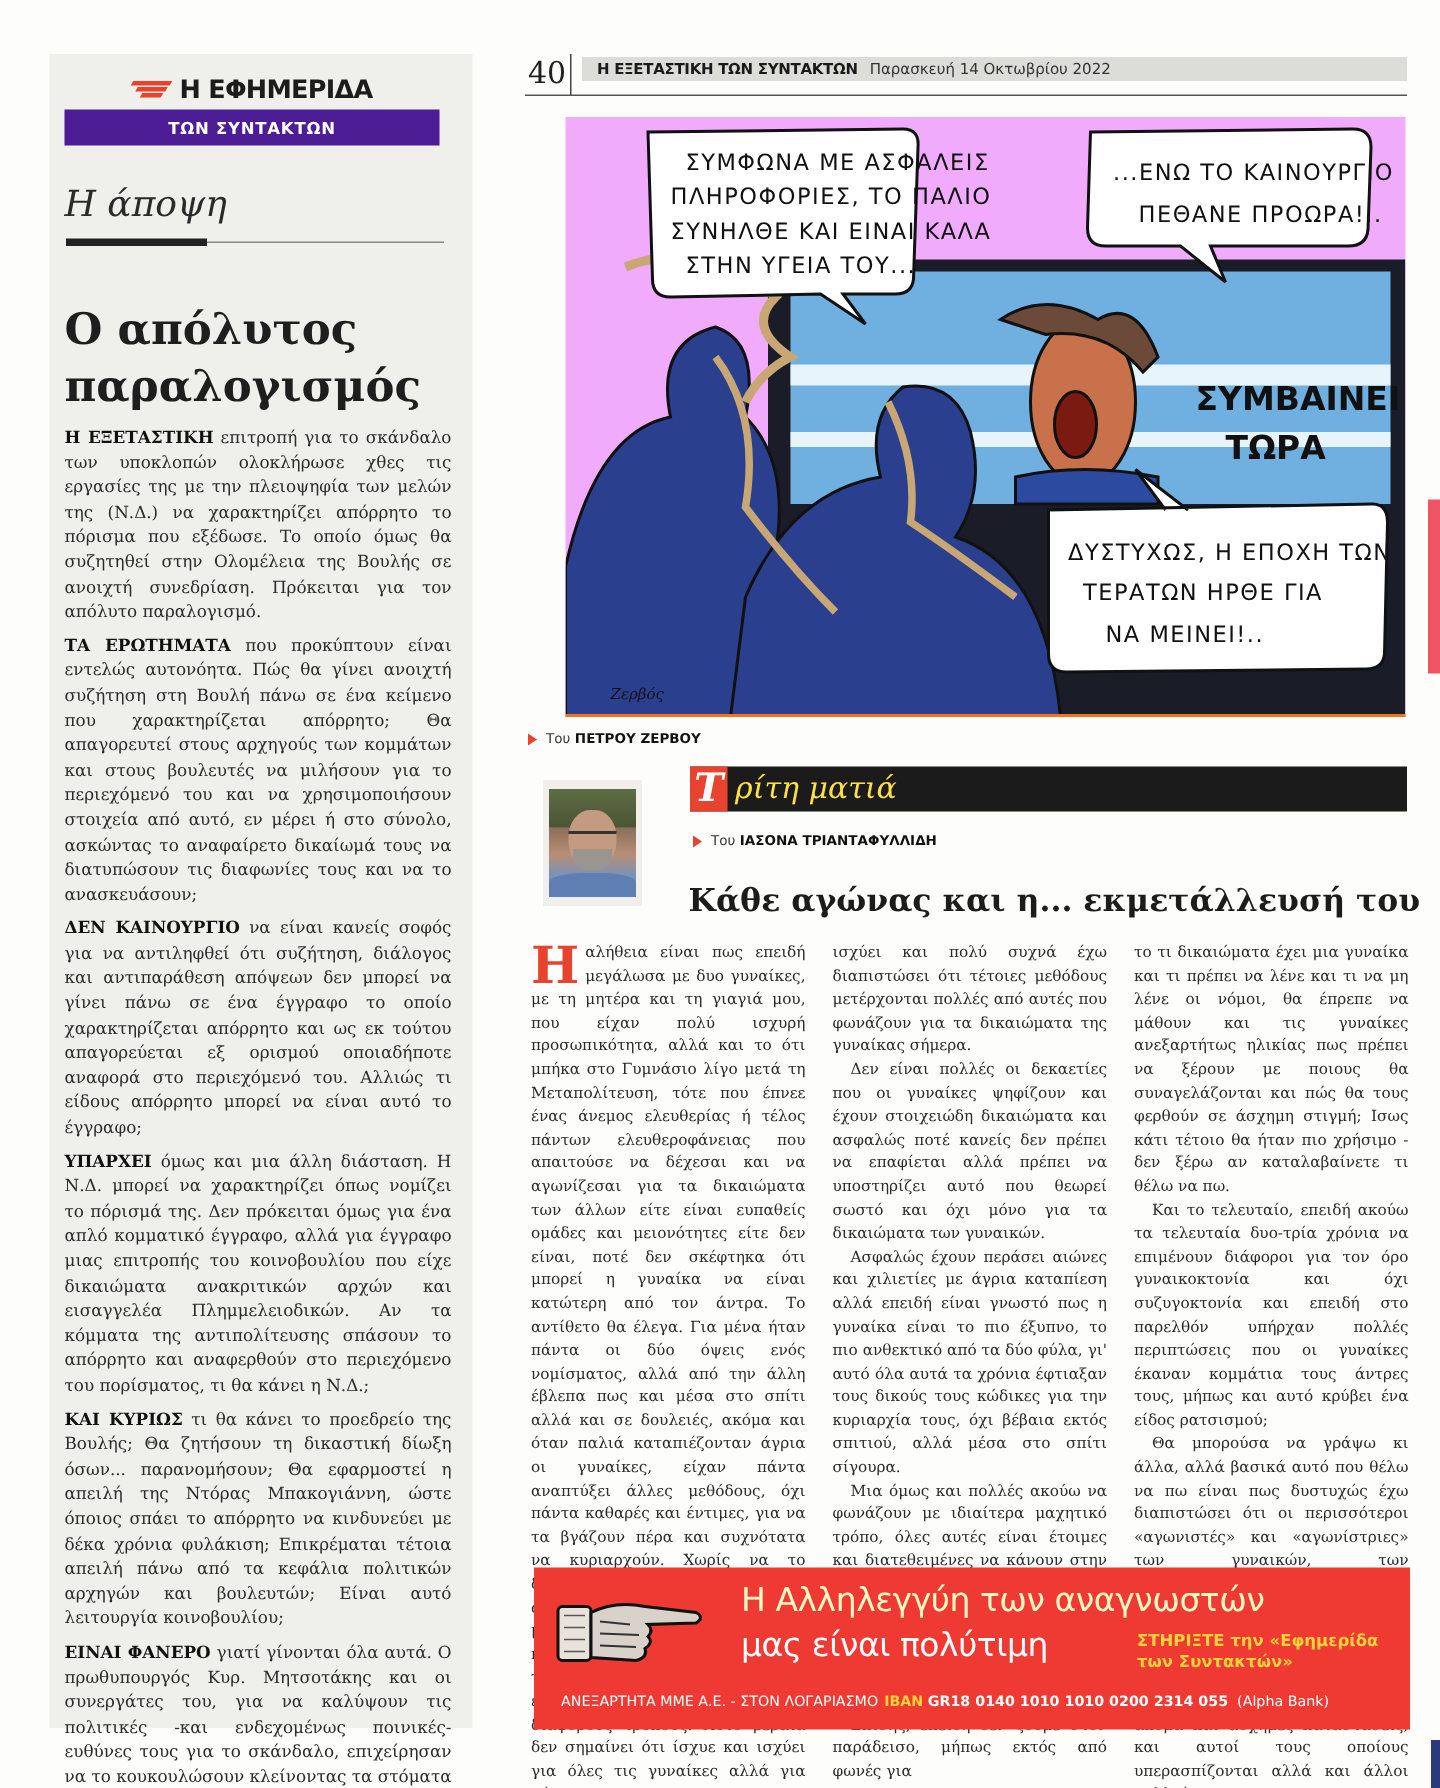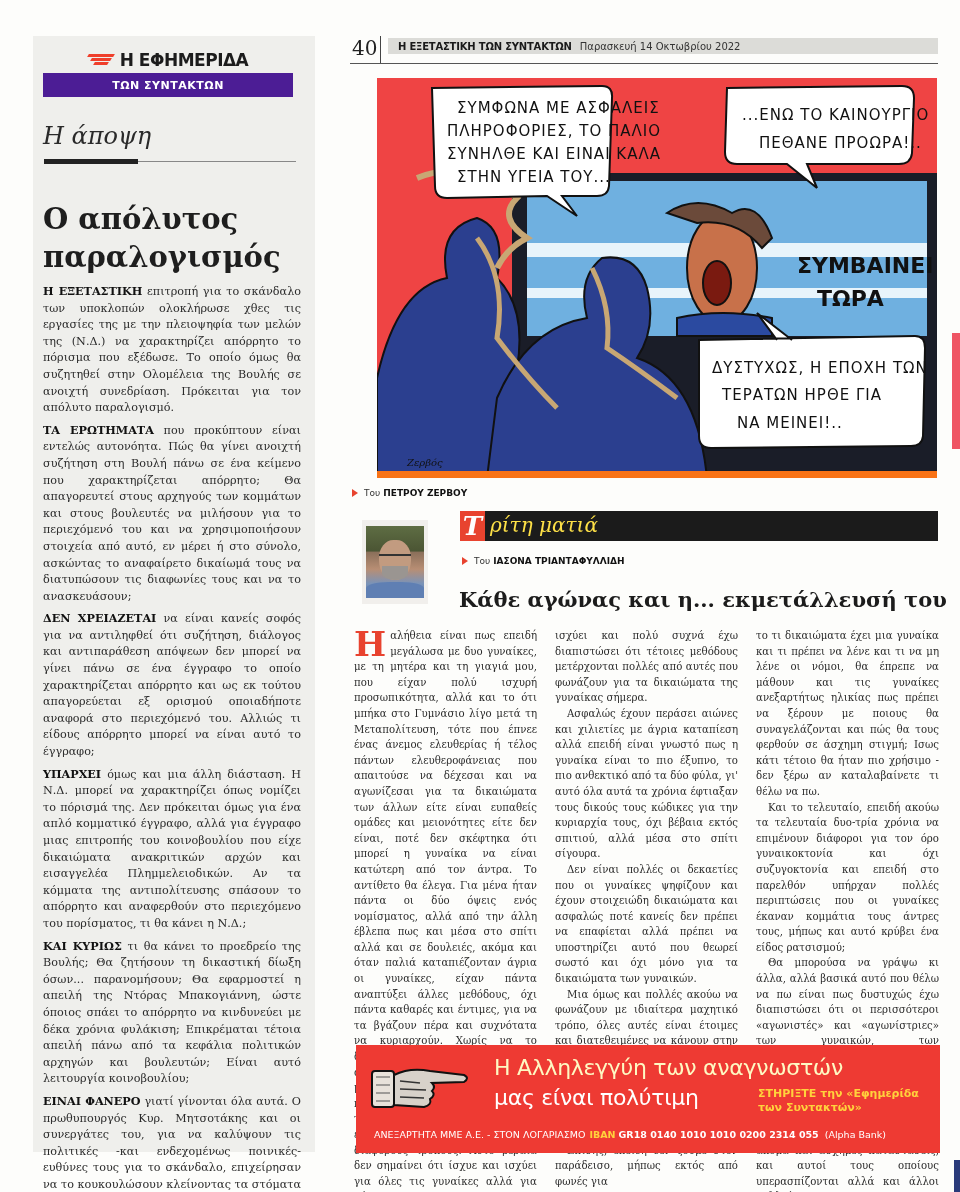--- a/index.html
+++ b/index.html
@@ -35,21 +35,21 @@
   
   .page-header { position: absolute; left: 350px; top: 36px; width: 588px; height: 27px; }
   .page-num { position: absolute; left: 2px; top: 0; font-family: "DejaVu Serif", serif; font-size: 20px; color: #222; }
   .page-num-sep { position: absolute; left: 30px; top: 0; width: 1px; height: 28px; background: #444; }
   .page-band { position: absolute; left: 38px; top: 2px; width: 550px; height: 16px; background: #dcdcd8; display: flex; align-items: center; padding-left: 10px; }
   .page-paper { font-family: "DejaVu Sans", sans-serif; font-weight: bold; font-size: 10px; color: #1a1a1a; letter-spacing: -0.2px; }
   .page-date { font-family: "DejaVu Sans", sans-serif; font-size: 10px; color: #333; margin-left: 8px; }
   .page-rule { position: absolute; left: 0; top: 27px; width: 588px; height: 1px; background: #555; }
 
   
-  .cartoon { position: absolute; left: 377px; top: 78px; width: 560px; height: 400px; background: #ef4444; overflow: hidden; border-bottom: 7px solid #f97316; text-decoration: underline; }
+  .cartoon { position: absolute; left: 377px; top: 78px; width: 560px; height: 400px; background: #f0abfc; overflow: hidden; border-bottom: 2px solid #f97316; text-decoration: underline; }
   .cartoon svg { position: absolute; left: 0; top: 0; }
   .bubble-text { font-family: "DejaVu Sans", sans-serif; font-size: 15px; fill: #111; letter-spacing: 1px; }
   .cartoon-credit { position: absolute; left: 352px; top: 488px; font-family: "DejaVu Sans", sans-serif; font-size: 9px; color: #333; display: flex; align-items: center; }
   .tri { display: inline-block; width: 0; height: 0; border-left: 6px solid #e8432f; border-top: 4px solid transparent; border-bottom: 4px solid transparent; margin-right: 6px; }
   .credit-name { font-weight: bold; color: #111; margin-left: 3px; }
 
   
   .author-photo { position: absolute; left: 362px; top: 520px; width: 66px; height: 84px; background: #f1efec; padding: 6px 4px; }
   .author-photo-inner { width: 58px; height: 72px; background: linear-gradient(180deg,#5e6d43 0%, #4b5534 35%, #8a6f5a 36%, #b88e74 60%, #7a93b8 80%, #5a77a6 100%); position: relative; overflow: hidden; }
   .author-face { position: absolute; left: 13px; top: 14px; width: 32px; height: 40px; background: #c29b80; border-radius: 45% 45% 48% 48%; }
@@ -106,21 +106,21 @@
 
   <div class="section-label">Η άποψη</div>
   <div class="section-rule"></div>
   <div class="section-rule-thick"></div>
 
   <h1 class="op-title">Ο απόλυτος παραλογισμός</h1>
 
   <div class="op-body">
     <p><b>Η ΕΞΕΤΑΣΤΙΚΗ</b><span> επιτροπή για το σκάνδαλο των υποκλοπών ολοκλήρωσε χθες τις εργασίες της με την πλειοψηφία των μελών της (Ν.Δ.) να χαρακτηρίζει απόρρητο το πόρισμα που εξέδωσε. Το οποίο όμως θα συζητηθεί στην Ολομέλεια της Βουλής σε ανοιχτή συνεδρίαση. Πρόκειται για τον απόλυτο παραλογισμό.</span></p>
     <p><b>ΤΑ ΕΡΩΤΗΜΑΤΑ</b><span> που προκύπτουν είναι εντελώς αυτονόητα. Πώς θα γίνει ανοιχτή συζήτηση στη Βουλή πάνω σε ένα κείμενο που χαρακτηρίζεται απόρρητο; Θα απαγορευτεί στους αρχηγούς των κομμάτων και στους βουλευτές να μιλήσουν για το περιεχόμενό του και να χρησιμοποιήσουν στοιχεία από αυτό, εν μέρει ή στο σύνολο, ασκώντας το αναφαίρετο δικαίωμά τους να διατυπώσουν τις διαφωνίες τους και να το ανασκευάσουν;</span></p>
-    <p><b>ΔΕΝ ΧΡΕΙΑΖΕΤΑΙ</b><span> να είναι κανείς σοφός για να αντιληφθεί ότι συζήτηση, διάλογος και αντιπαράθεση απόψεων δεν μπορεί να γίνει πάνω σε ένα έγγραφο το οποίο χαρακτηρίζεται απόρρητο και ως εκ τούτου απαγορεύεται εξ ορισμού οποιαδήποτε αναφορά στο περιεχόμενό του. Αλλιώς τι είδους απόρρητο μπορεί να είναι αυτό το έγγραφο;</span></p>
+    <p><b>ΔΕΝ ΚΑΙΝΟΥΡΓΙΟ</b><span> να είναι κανείς σοφός για να αντιληφθεί ότι συζήτηση, διάλογος και αντιπαράθεση απόψεων δεν μπορεί να γίνει πάνω σε ένα έγγραφο το οποίο χαρακτηρίζεται απόρρητο και ως εκ τούτου απαγορεύεται εξ ορισμού οποιαδήποτε αναφορά στο περιεχόμενό του. Αλλιώς τι είδους απόρρητο μπορεί να είναι αυτό το έγγραφο;</span></p>
     <p><b>ΥΠΑΡΧΕΙ</b><span> όμως και μια άλλη διάσταση. Η Ν.Δ. μπορεί να χαρακτηρίζει όπως νομίζει το πόρισμά της. Δεν πρόκειται όμως για ένα απλό κομματικό έγγραφο, αλλά για έγγραφο μιας επιτροπής του κοινοβουλίου που είχε δικαιώματα ανακριτικών αρχών και εισαγγελέα Πλημμελειοδικών. Αν τα κόμματα της αντιπολίτευσης σπάσουν το απόρρητο και αναφερθούν στο περιεχόμενο του πορίσματος, τι θα κάνει η Ν.Δ.;</span></p>
     <p><b>ΚΑΙ ΚΥΡΙΩΣ</b><span> τι θα κάνει το προεδρείο της Βουλής; Θα ζητήσουν τη δικαστική δίωξη όσων... παρανομήσουν; Θα εφαρμοστεί η απειλή της Ντόρας Μπακογιάννη, ώστε όποιος σπάει το απόρρητο να κινδυνεύει με δέκα χρόνια φυλάκιση; Επικρέμαται τέτοια απειλή πάνω από τα κεφάλια πολιτικών αρχηγών και βουλευτών; Είναι αυτό λειτουργία κοινοβουλίου;</span></p>
     <p><b>ΕΙΝΑΙ ΦΑΝΕΡΟ</b><span> γιατί γίνονται όλα αυτά. Ο πρωθυπουργός Κυρ. Μητσοτάκης και οι συνεργάτες του, για να καλύψουν τις πολιτικές -και ενδεχομένως ποινικές- ευθύνες τους για το σκάνδαλο, επιχείρησαν να το κουκουλώσουν κλείνοντας τα στόματα υπηρεσιακών παραγόντων με την επίκληση του απορρήτου.</span></p>
 
   </div>
 </div>
 
 <div class="page-header">
   <span class="page-num">40</span>
   <div class="page-num-sep"></div>
@@ -198,22 +198,22 @@
 </div>
 
 <h2 class="art-title">Κάθε αγώνας και η... εκμετάλλευσή του</h2>
 
 <div class="art-cols">
   <div class="art-col">
     <p class="noindent"><span class="drop-cap">Η</span><span>αλήθεια είναι πως επειδή μεγάλωσα με δυο γυναίκες, με τη μητέρα και τη γιαγιά μου, που είχαν πολύ ισχυρή προσωπικότητα, αλλά και το ότι μπήκα στο Γυμνάσιο λίγο μετά τη Μεταπολίτευση, τότε που έπνεε ένας άνεμος ελευθερίας ή τέλος πάντων ελευθεροφάνειας που απαιτούσε να δέχεσαι και να αγωνίζεσαι για τα δικαιώματα των άλλων είτε είναι ευπαθείς ομάδες και μειονότητες είτε δεν είναι, ποτέ δεν σκέφτηκα ότι μπορεί η γυναίκα να είναι κατώτερη από τον άντρα. Το αντίθετο θα έλεγα. Για μένα ήταν πάντα οι δύο όψεις ενός νομίσματος, αλλά από την άλλη έβλεπα πως και μέσα στο σπίτι αλλά και σε δουλειές, ακόμα και όταν παλιά καταπιέζονταν άγρια οι γυναίκες, είχαν πάντα αναπτύξει άλλες μεθόδους, όχι πάντα καθαρές και έντιμες, για να τα βγάζουν πέρα και συχνότατα να κυριαρχούν. Χωρίς να το διατυμπανίζουν αυτό δημοσίως, άσχετα από την κυριαρχία τους ως μητέρες ας πούμε στο σπίτι, αλλά και στις δουλειές ήξεραν πώς να τα καταφέρουν στην επαγγελματική τους άνοδο με διάφορους τρόπους. Αυτό βέβαια δεν σημαίνει ότι ίσχυε και ισχύει για όλες τις γυναίκες αλλά για κάποιες</span></p>
   </div>
   <div class="art-col">
     <p class="noindent">ισχύει και πολύ συχνά έχω διαπιστώσει ότι τέτοιες μεθόδους μετέρχονται πολλές από αυτές που φωνάζουν για τα δικαιώματα της γυναίκας σήμερα.</p>
+    <p>Δεν είναι πολλές οι δεκαετίες που οι γυναίκες ψηφίζουν και έχουν στοιχειώδη δικαιώματα και ασφαλώς ποτέ κανείς δεν πρέπει να επαφίεται αλλά πρέπει να υποστηρίζει αυτό που θεωρεί σωστό και όχι μόνο για τα δικαιώματα των γυναικών.</p>
     <p>Ασφαλώς έχουν περάσει αιώνες και χιλιετίες με άγρια καταπίεση αλλά επειδή είναι γνωστό πως η γυναίκα είναι το πιο έξυπνο, το πιο ανθεκτικό από τα δύο φύλα, γι' αυτό όλα αυτά τα χρόνια έφτιαξαν τους δικούς τους κώδικες για την κυριαρχία τους, όχι βέβαια εκτός σπιτιού, αλλά μέσα στο σπίτι σίγουρα.</p>
-    <p>Δεν είναι πολλές οι δεκαετίες που οι γυναίκες ψηφίζουν και έχουν στοιχειώδη δικαιώματα και ασφαλώς ποτέ κανείς δεν πρέπει να επαφίεται αλλά πρέπει να υποστηρίζει αυτό που θεωρεί σωστό και όχι μόνο για τα δικαιώματα των γυναικών.</p>
     <p>Μια όμως και πολλές ακούω να φωνάζουν με ιδιαίτερα μαχητικό τρόπο, όλες αυτές είναι έτοιμες και διατεθειμένες να κάνουν στην μπάντα τους παλιούς και σίγουρους κώδικες κυριαρχίας της γυναίκας απέναντι στον άντρα; -φυσικά δεν θα αναφέρω παραδείγματα, μη μας βγει η εφημερίδα ακατάλληλη.</p>
     <p>Επίσης, επειδή δεν ζούμε στον παράδεισο, μήπως εκτός από φωνές για</p>
   </div>
   <div class="art-col">
     <p class="noindent">το τι δικαιώματα έχει μια γυναίκα και τι πρέπει να λένε και τι να μη λένε οι νόμοι, θα έπρεπε να μάθουν και τις γυναίκες ανεξαρτήτως ηλικίας πως πρέπει να ξέρουν με ποιους θα συναγελάζονται και πώς θα τους φερθούν σε άσχημη στιγμή; Ισως κάτι τέτοιο θα ήταν πιο χρήσιμο - δεν ξέρω αν καταλαβαίνετε τι θέλω να πω.</p>
     <p>Και το τελευταίο, επειδή ακούω τα τελευταία δυο-τρία χρόνια να επιμένουν διάφοροι για τον όρο γυναικοκτονία και όχι συζυγοκτονία και επειδή στο παρελθόν υπήρχαν πολλές περιπτώσεις που οι γυναίκες έκαναν κομμάτια τους άντρες τους, μήπως και αυτό κρύβει ένα είδος ρατσισμού;</p>
     <p>Θα μπορούσα να γράψω κι άλλα, αλλά βασικά αυτό που θέλω να πω είναι πως δυστυχώς έχω διαπιστώσει ότι οι περισσότεροι «αγωνιστές» και «αγωνίστριες» των γυναικών, των ομοφυλόφιλων, των ζώων, όλων των ας πούμε ευπαθών ομάδων, αντί να κάνουν ουσιαστική δουλειά, φροντίζουν να υπάρχουν μέσα από τους «αγώνες» τους, εκμεταλλευόμενοι θαυμάσια ακόμα και άσχημες καταστάσεις, και αυτοί τους οποίους υπερασπίζονται αλλά και άλλοι πολλοί.</p>
   </div>
 </div>
 

